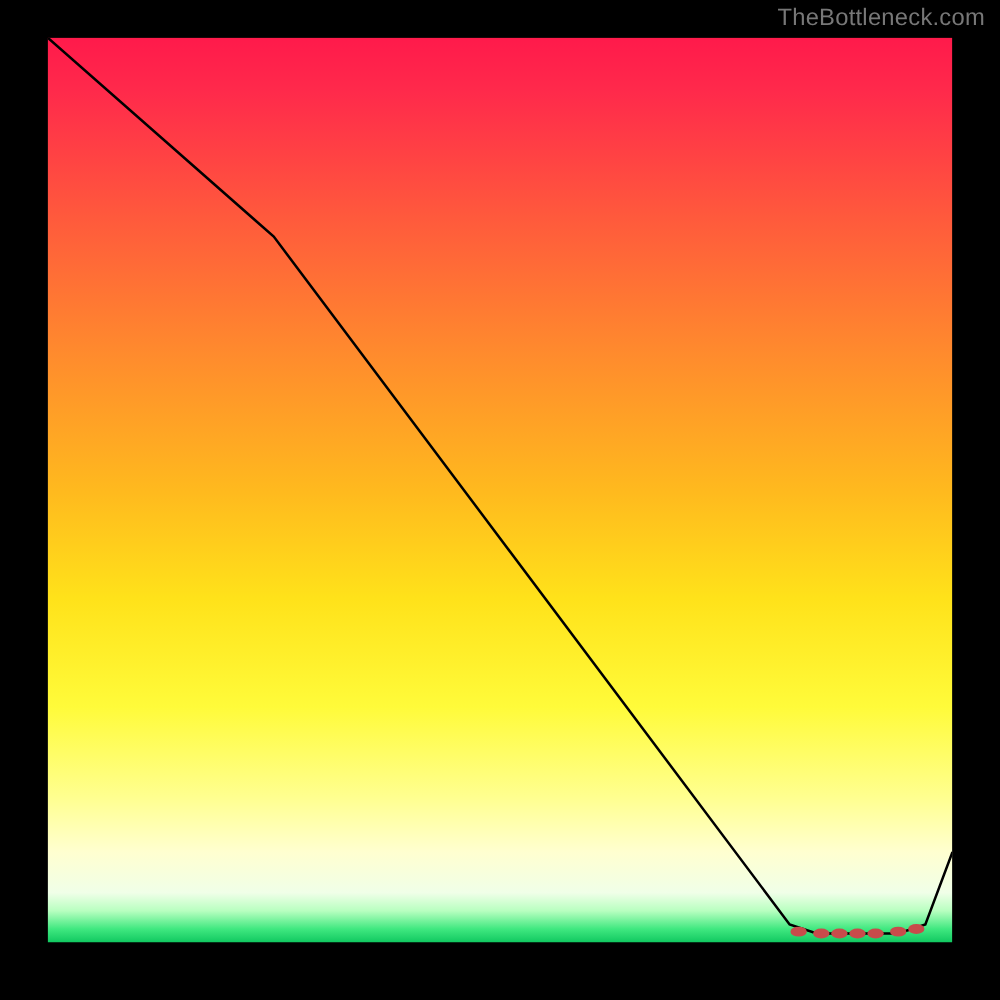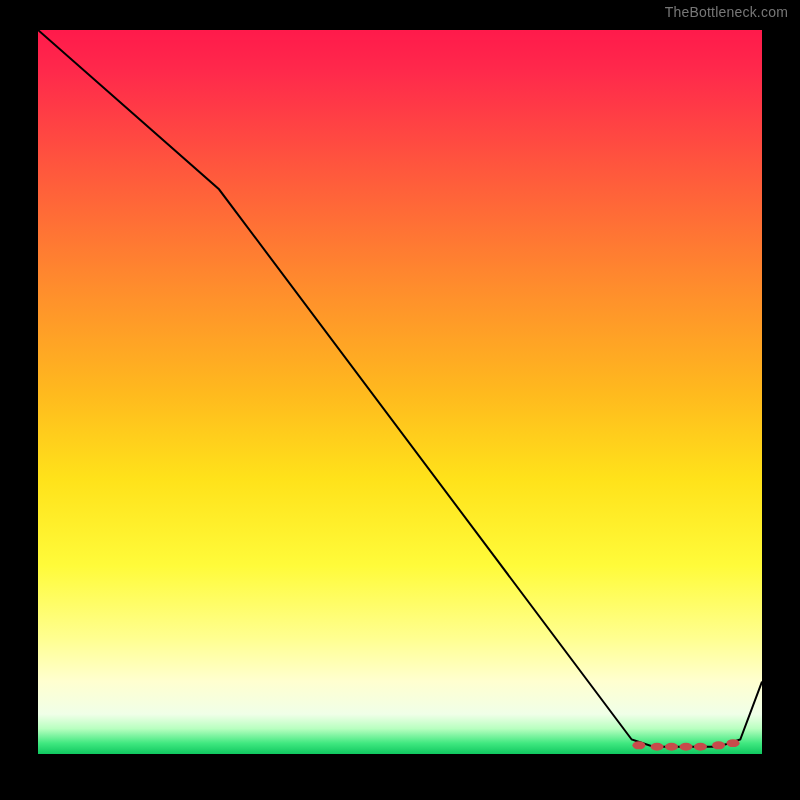--- a/index.html
+++ b/index.html
@@ -15,21 +15,21 @@
     position: relative;
     width: 800px;
     height: 800px;
     background: #000;
   }
   .watermark {
     position: absolute;
     top: 4px;
     right: 12px;
     color: #777;
-    font-size: 14px;
+    font-size: 19px;
     font-weight: 500;
     letter-spacing: 0.2px;
     z-index: 10;
   }
   
   .plot {
     position: absolute;
     left: 38px;
     top: 30px;
     width: 724px;   

